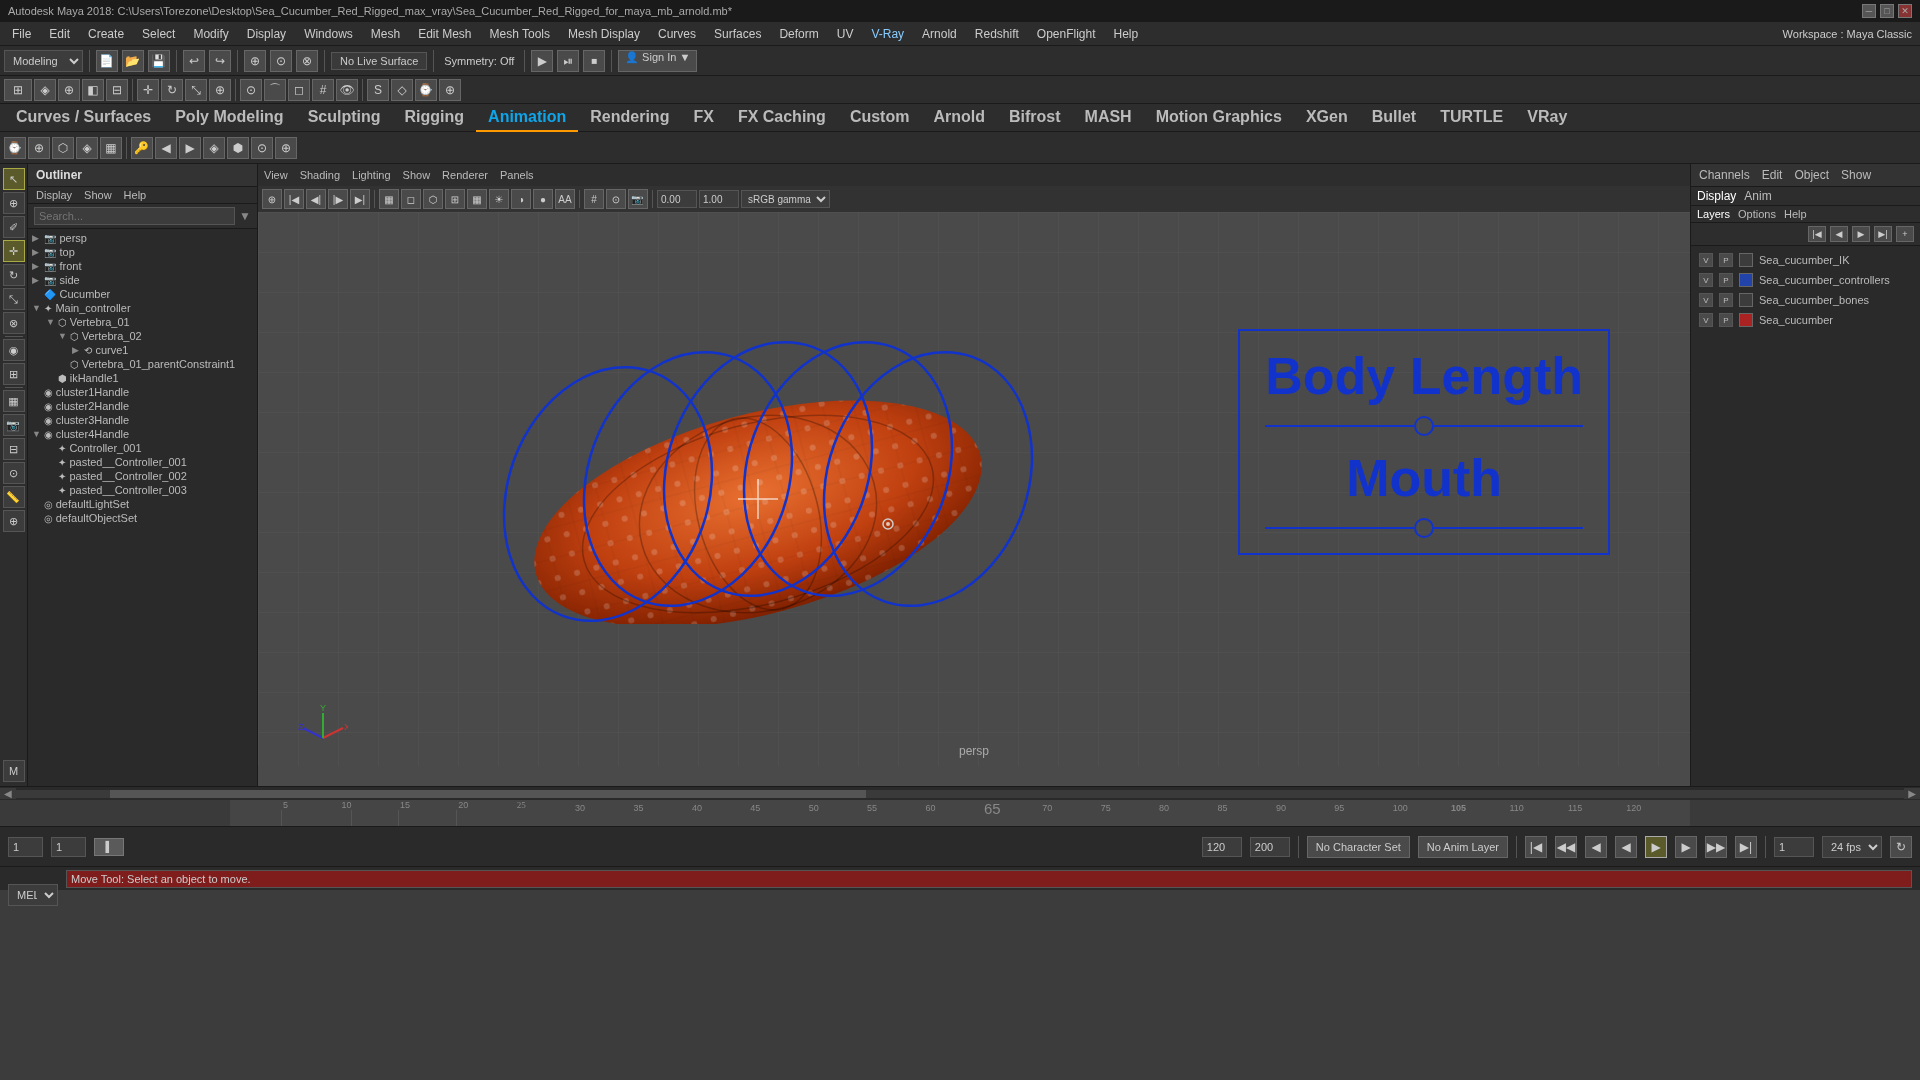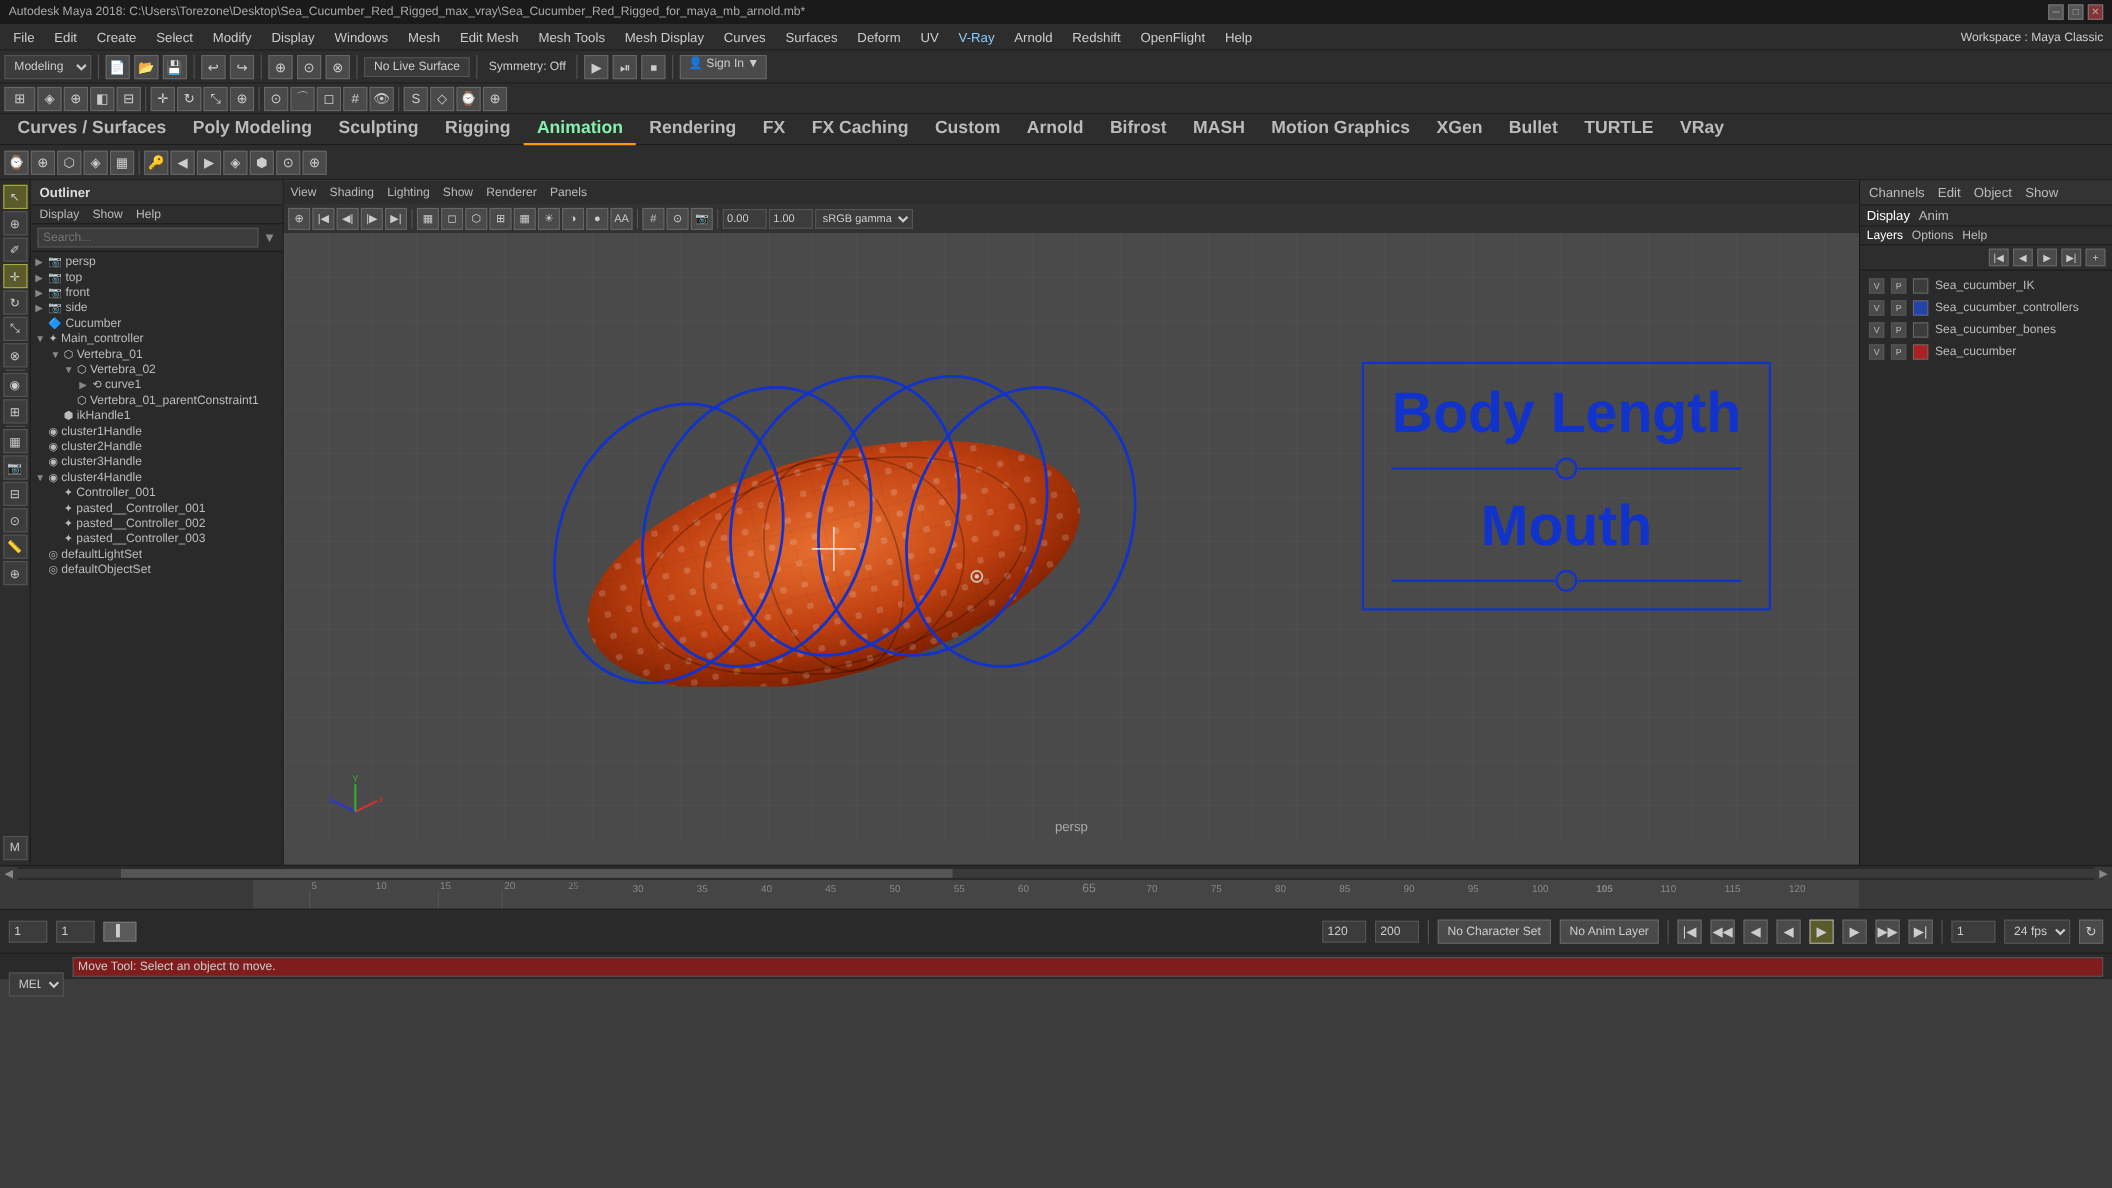--- a/index.html
+++ b/index.html
@@ -43,21 +43,21 @@
     
     #tabbar {
       width: 100%; height: 28px; background: #2d2d2d;
       display: flex; align-items: center; padding: 0 4px; gap: 0;
       border-bottom: 1px solid #1a1a1a;
     }
     .tab-item {
       padding: 4px 12px; font-size: 16px; color: #bbb; cursor: pointer;
       border-bottom: 2px solid transparent; white-space: nowrap; font-weight: bold;
     }
-    .tab-item.active { color: #86efac; border-bottom: 2px solid #f90; }
+    .tab-item.active { color: #0ea5e9; border-bottom: 2px solid #f90; }
 
     
     #toolbar3 {
       width: 100%; height: 32px; background: #2d2d2d;
       display: flex; align-items: center; padding: 0 4px; gap: 2px;
       border-bottom: 1px solid #1a1a1a;
     }
 
     
     #main {
@@ -667,21 +667,21 @@
 </div>
 
 <div style="display:flex;width:1920px;background:#3a3a3a;height:26px;position:relative;overflow:hidden;">
 
   <div style="position:absolute;left:230px;top:0;bottom:0;display:flex;width:calc(1920px - 230px - 230px);">
     <div style="position:absolute;left:0;width:100%;height:100%;background:#454545;"></div>
     <div style="position:absolute;left:3.5%;height:100%;display:flex;flex-direction:column;align-items:flex-start;">
       <span style="font-size:9px;color:#888;padding-left:2px;">5</span>
       <div style="width:1px;flex:1;background:#555;"></div>
     </div>
-    <div style="position:absolute;left:7.5%;height:100%;display:flex;flex-direction:row;align-items:flex-start;">
+    <div style="position:absolute;left:7.5%;height:100%;display:flex;flex-direction:column;align-items:flex-end;">
       <span style="font-size:9px;color:#888;padding-left:2px;">10</span>
       <div style="width:1px;flex:1;background:#555;"></div>
     </div>
     <div style="position:absolute;left:11.5%;height:100%;display:flex;flex-direction:column;align-items:flex-start;">
       <span style="font-size:9px;color:#888;padding-left:2px;">15</span>
       <div style="width:1px;flex:1;background:#555;"></div>
     </div>
     <div style="position:absolute;left:15.5%;height:100%;display:flex;flex-direction:column;align-items:flex-start;">
       <span style="font-size:9px;color:#888;padding-left:2px;">20</span>
       <div style="width:1px;flex:1;background:#555;"></div>
@@ -704,21 +704,21 @@
     <div style="position:absolute;left:39.5%;height:100%;">
       <span style="font-size:9px;color:#888;padding-left:2px;">50</span>
     </div>
     <div style="position:absolute;left:43.5%;height:100%;">
       <span style="font-size:9px;color:#888;padding-left:2px;">55</span>
     </div>
     <div style="position:absolute;left:47.5%;height:100%;">
       <span style="font-size:9px;color:#888;padding-left:2px;">60</span>
     </div>
     <div style="position:absolute;left:51.5%;height:100%;">
-      <span style="font-size:11px;color:#888;padding-left:2px;margin-top:24px;">65</span>
+      <span style="font-size:15px;color:#888;padding-left:2px;margin-top:24px;">65</span>
     </div>
     <div style="position:absolute;left:55.5%;height:100%;">
       <span style="font-size:9px;color:#888;padding-left:2px;">70</span>
     </div>
     <div style="position:absolute;left:59.5%;height:100%;">
       <span style="font-size:9px;color:#888;padding-left:2px;">75</span>
     </div>
     <div style="position:absolute;left:63.5%;height:100%;">
       <span style="font-size:9px;color:#888;padding-left:2px;margin-top:24px;">80</span>
     </div>

